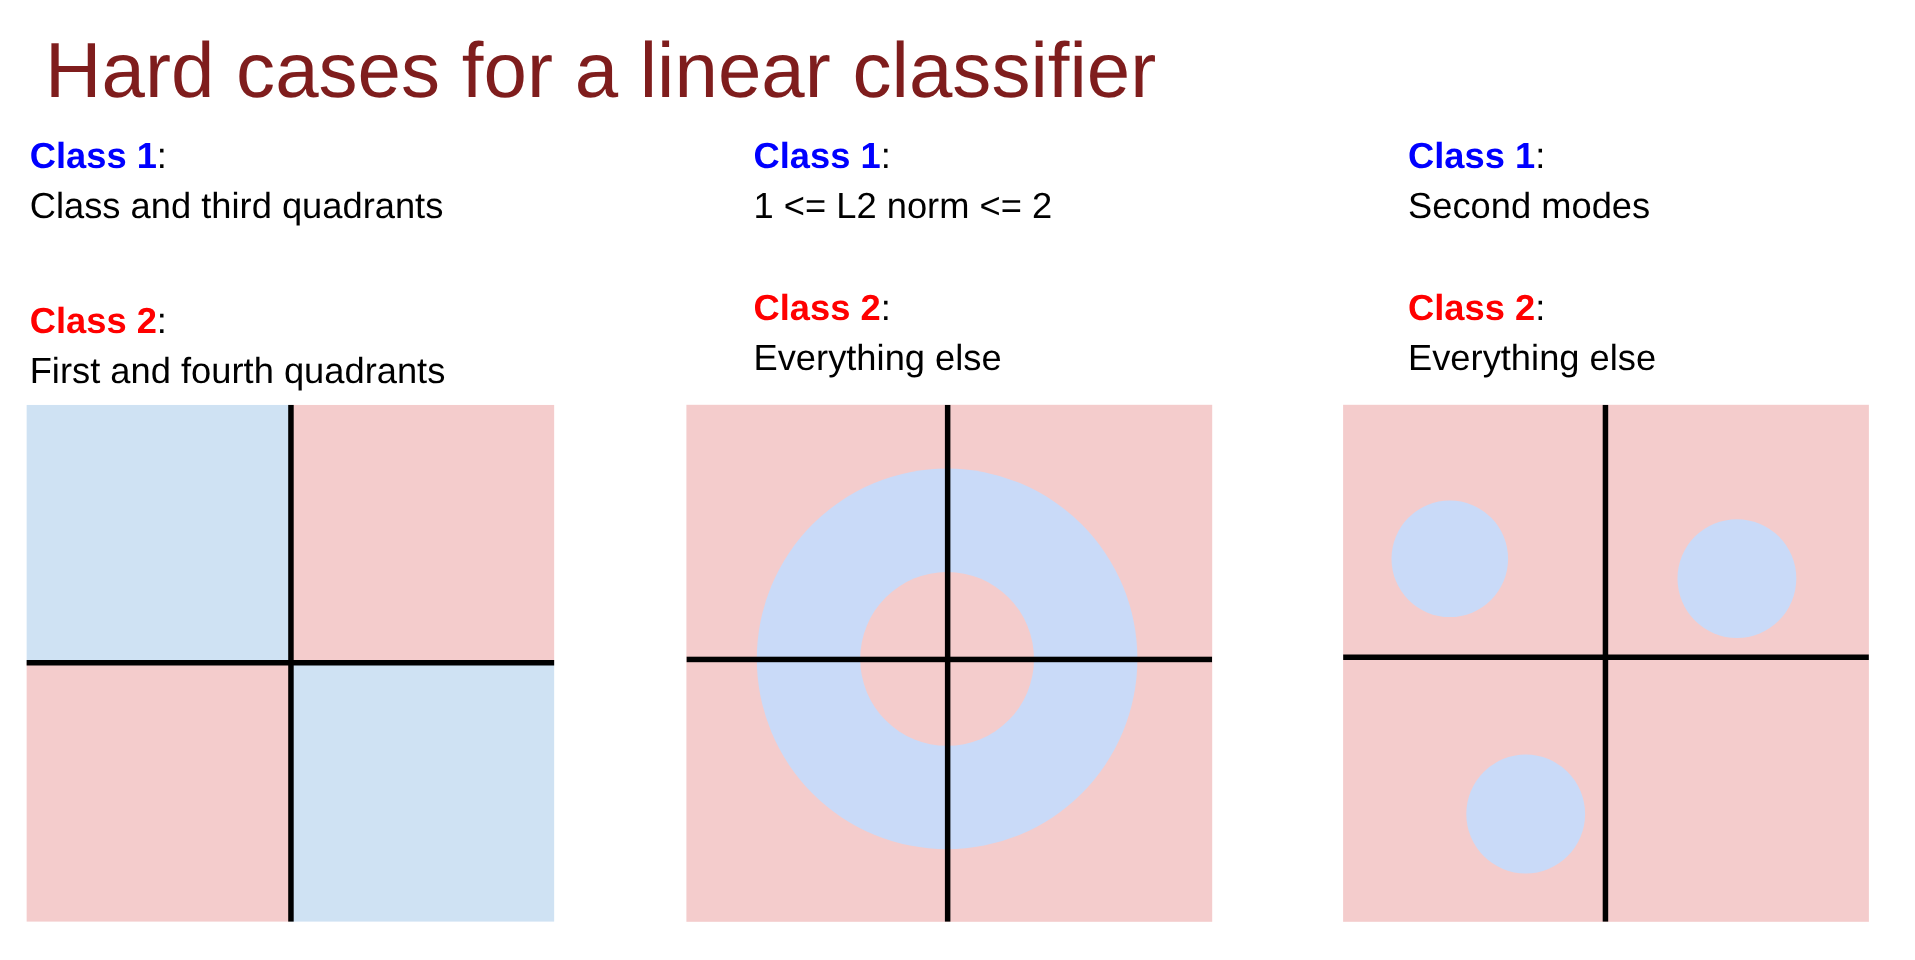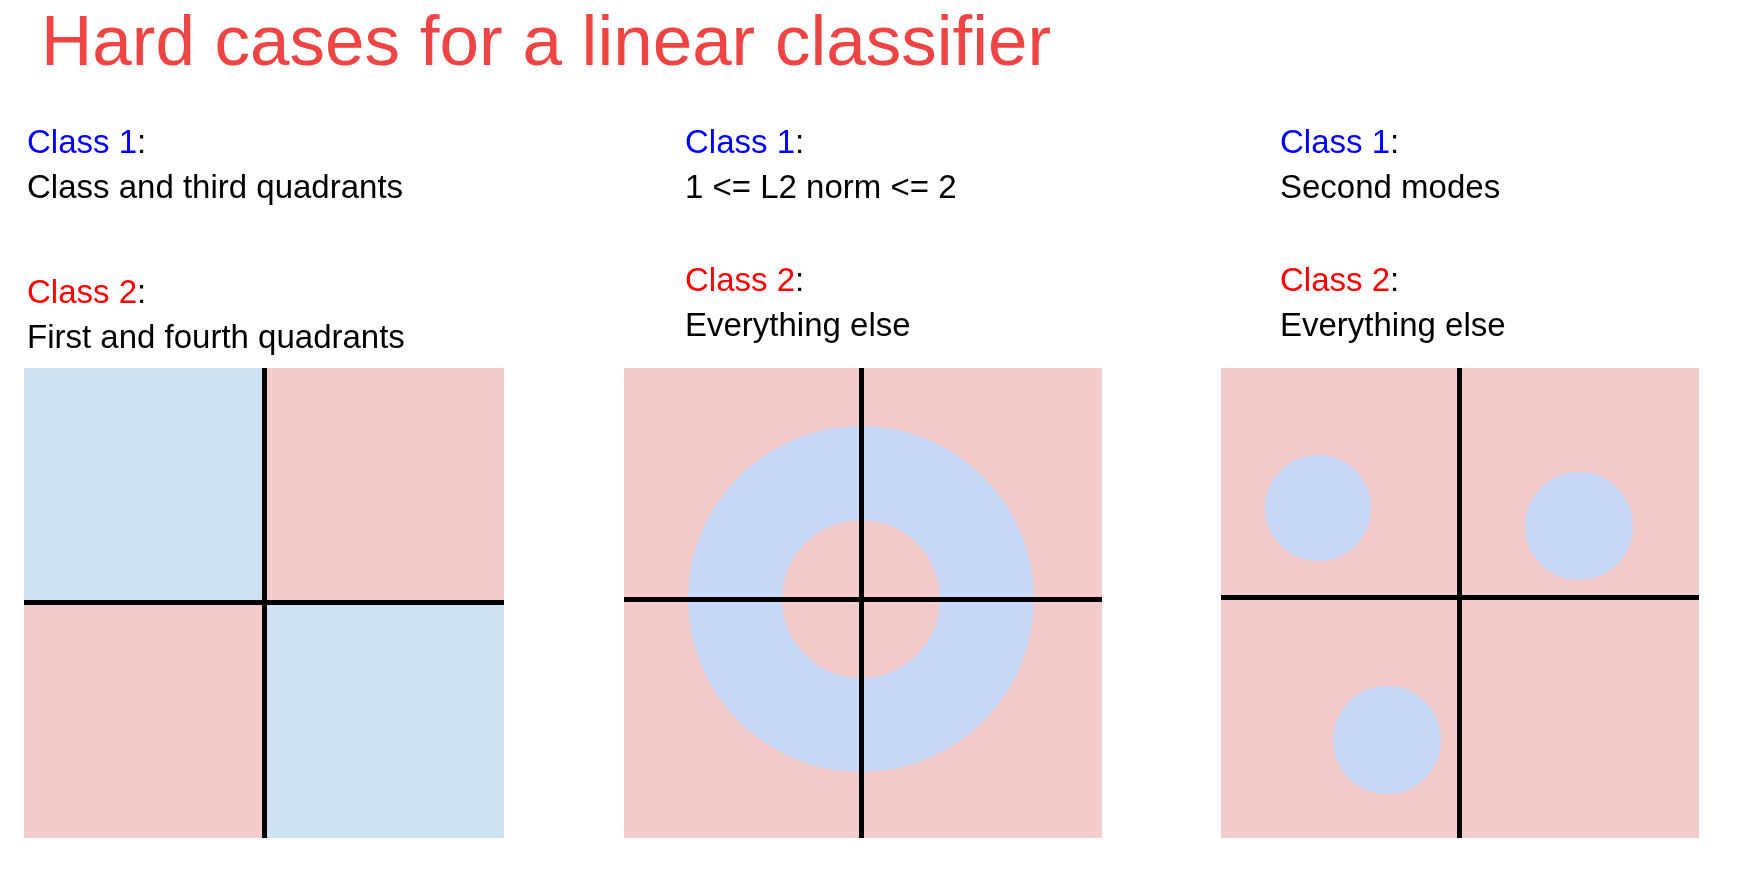--- a/index.html
+++ b/index.html
@@ -20,41 +20,41 @@
     white-space:nowrap;
     font-weight:400;
   }
   .panel-text{
     position:absolute;
     font-size:33px;
     line-height:45px;
     color:#000;
     white-space:nowrap;
   }
-  .cls{font-weight:normal;}
+  .cls{font-weight:bold;}
   .colon{color:#000;font-weight:400;}
   
   #pt1a{left:27px;top:119px;}
   #pt1b{left:27px;top:269px;}
   #pt2a{left:685px;top:119px;}
   #pt2b{left:685px;top:257px;}
   #pt3a{left:1280px;top:119px;}
   #pt3b{left:1280px;top:257px;}
   .diagram{
     position:absolute;
     overflow:hidden;
   }
   .diagram .shape{position:absolute;}
 </style>
 </head>
 <body style="background: rgb(255, 255, 255);">
 
 <div class="slide">
 
-  <div class="title" style="color: #ef4444;">Hard cases for a linear classifier</div>
+  <div class="title" style="color: #7f1d1d; margin-top: 24px;">Hard cases for a linear classifier</div>
 
   <div class="panel-text" id="pt1a" style="color: rgb(0, 0, 0);">
     <div><span class="cls c1" style="color: rgb(0, 0, 255);">Class 1</span><span class="colon">:</span></div>
     <div>Class and third quadrants</div>
   </div>
   <div class="panel-text" id="pt1b" style="color: rgb(0, 0, 0);">
     <div><span class="cls c2" style="color: rgb(255, 0, 0);">Class 2</span><span class="colon">:</span></div>
     <div>First and fourth quadrants</div>
   </div>
 

